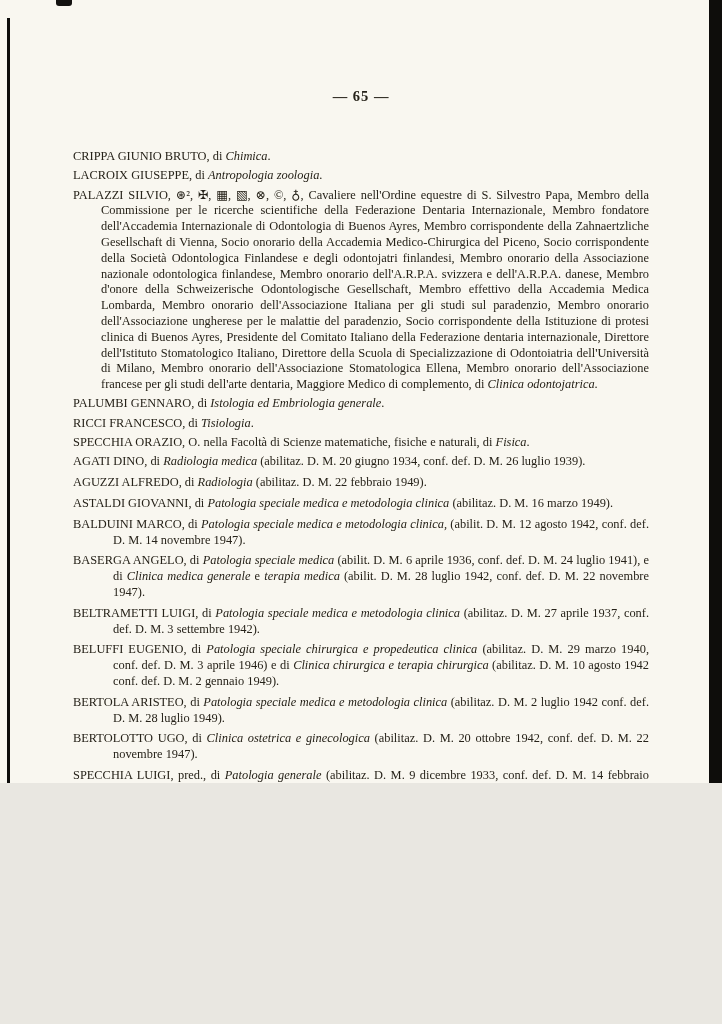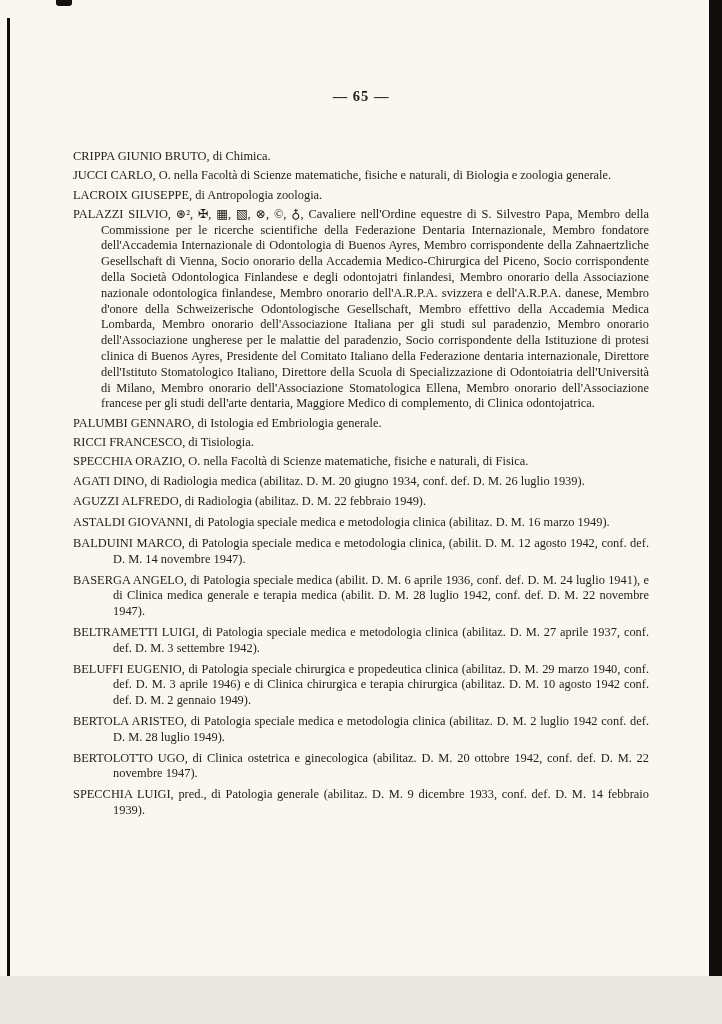--- a/index.html
+++ b/index.html
@@ -3,21 +3,21 @@
 <meta charset="utf-8">
 <style>
   html, body {
     margin: 0;
     padding: 0;
     background: #e9e7e1;
   }
   .page {
     position: relative;
     width: 722px;
-    height: 976px;
+    height: 783px;
     background: #f9f7f0;
     overflow: hidden;
     font-family: "Liberation Serif", "DejaVu Serif", serif;
     color: #262219;
   }
   
   .edge-left {
     position: absolute;
     left: 7px; top: 18px;
     width: 3px; height: 972px;
@@ -70,37 +70,37 @@
   }
   .section-heading {
     text-align: center;
     font-size: 13.5px;
     font-weight: bold;
     letter-spacing: 0.38em;
     word-spacing: 0.55em;
     margin: 26px 0 24px 0;
   }
   .it {
+    font-style: italic;
   }
 </style>
 </head>
 <body>
 
 <div class="page">
   <div class="edge-left"></div>
   <div class="edge-right"></div>
   <div class="edge-bottom"></div>
   <div class="edge-top-mark"></div>
 
   <div class="content">
     <div class="page-number">— 65 —</div>
 
     <div class="entries" id="professors-list">
         <p class="entry"><span>CRIPPA GIUNIO BRUTO, di </span><span class="it">Chimica</span><span>.</span></p>
-        <p class="entry"><span>JUCCI CARLO, O. nella Facoltà di Scienze matematiche, fisiche e naturali, di </span><span class="it">Biologia e zoologia generale</span><span>.</span></p>
         <p class="entry"><span>LACROIX GIUSEPPE, di </span><span class="it">Antropologia zoologia</span><span>.</span></p>
         <p class="entry"><span>PALAZZI SILVIO, ⊛², ✠, ▦, ▧, ⊗, ©, ♁, Cavaliere nell'Ordine equestre di S. Silvestro Papa, Membro della Commissione per le ricerche scientifiche della Federazione Dentaria Internazionale, Membro fondatore dell'Accademia Internazionale di Odontologia di Buenos Ayres, Membro corrispondente della Zahnaertzliche Gesellschaft di Vienna, Socio onorario della Accademia Medico-Chirurgica del Piceno, Socio corrispondente della Società Odontologica Finlandese e degli odontojatri finlandesi, Membro onorario della Associazione nazionale odontologica finlandese, Membro onorario dell'A.R.P.A. svizzera e dell'A.R.P.A. danese, Membro d'onore della Schweizerische Odontologische Gesellschaft, Membro effettivo della Accademia Medica Lombarda, Membro onorario dell'Associazione Italiana per gli studi sul paradenzio, Membro onorario dell'Associazione ungherese per le malattie del paradenzio, Socio corrispondente della Istituzione di protesi clinica di Buenos Ayres, Presidente del Comitato Italiano della Federazione dentaria internazionale, Direttore dell'Istituto Stomatologico Italiano, Direttore della Scuola di Specializzazione di Odontoiatria dell'Università di Milano, Membro onorario dell'Associazione Stomatologica Ellena, Membro onorario dell'Associazione francese per gli studi dell'arte dentaria, Maggiore Medico di complemento, di </span><span class="it">Clinica odontojatrica</span><span>.</span></p>
         <p class="entry"><span>PALUMBI GENNARO, di </span><span class="it">Istologia ed Embriologia generale</span><span>.</span></p>
         <p class="entry"><span>RICCI FRANCESCO, di </span><span class="it">Tisiologia</span><span>.</span></p>
         <p class="entry"><span>SPECCHIA ORAZIO, O. nella Facoltà di Scienze matematiche, fisiche e naturali, di </span><span class="it">Fisica</span><span>.</span></p>
       </div>
 
 
     <div class="entries" id="docenti-list">
         <p class="entry"><span>AGATI DINO, di </span><span class="it">Radiologia medica</span><span> (abilitaz. D. M. 20 giugno 1934, conf. def. D. M. 26 luglio 1939).</span></p>

